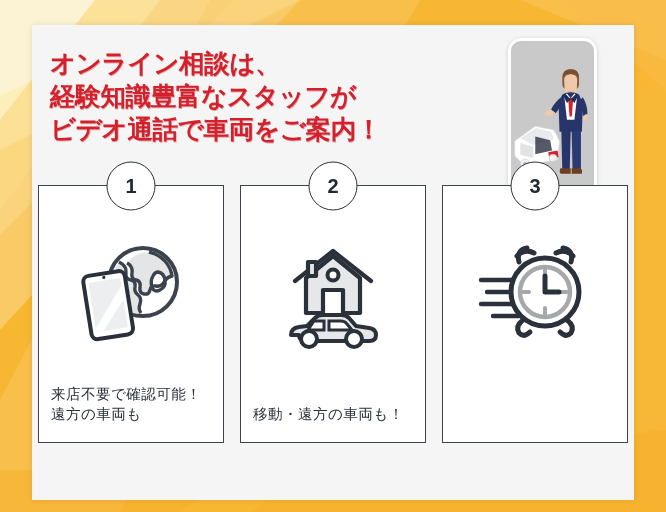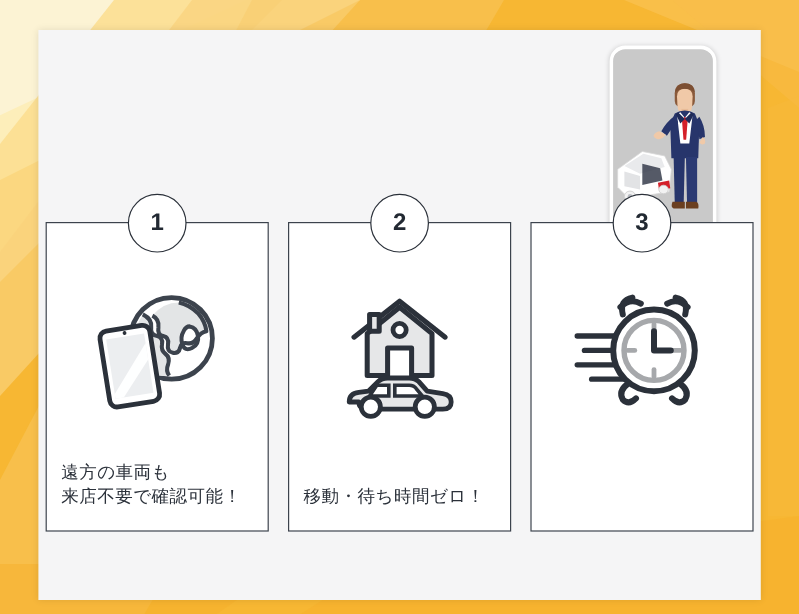--- a/index.html
+++ b/index.html
@@ -106,20 +106,25 @@
   <polygon points="210,0 420,0 120,512 0,512 0,400" fill="#f9c969" opacity=".45"></polygon>
   <polygon points="430,0 666,0 666,60 520,0" fill="#fbc85f" opacity=".5"></polygon>
   <polygon points="560,0 666,0 666,90" fill="#f9bd4c" opacity=".45"></polygon>
   <polygon points="0,470 240,470 180,512 0,512" fill="#f6b02b" opacity=".5"></polygon>
   <polygon points="300,480 666,430 666,512 250,512" fill="#f6b02b" opacity=".45"></polygon>
   <polygon points="640,90 666,80 666,430 640,430" fill="#f8b93f" opacity=".4"></polygon>
 </svg>
 
 <div class="panel">
 
+  <div class="headline">
+    <div>オンライン相談は、</div>
+    <div>経験知識豊富なスタッフが</div>
+    <div>ビデオ通話で車両をご案内！</div>
+  </div>
 
   <div class="phone">
     <svg viewBox="0 0 89 182">
       <rect x="0" y="0" width="89" height="182" fill="#c9c9c9"></rect>
 
       <g>
         <path d="M4 104 L26 88 L46 92 L52 104 L50 124 L14 130 L4 120 Z" fill="#ffffff" stroke="#d8d8d8" stroke-width="0.7"></path>
         <path d="M10 101 L27 90 L43 94 L46 102 L24 108 Z" fill="#e9eaec"></path>
         <path d="M26 99 L42 103 L44 114 L26 118 Z" fill="#2f3646" opacity=".82"></path>
         <path d="M10 106 L24 110 L24 122 L10 119 Z" fill="#e2e3e5"></path>
@@ -178,22 +183,22 @@
 
           <g transform="rotate(-9 34 64)">
             <rect x="12" y="33" width="42" height="64" rx="6" fill="#ffffff" stroke="#2b313a" stroke-width="4"></rect>
             <rect x="17" y="40" width="32" height="50" fill="#eceef0"></rect>
             <path d="M17 86 L49 48 L49 62 L24 90 L17 90 Z" fill="#ffffff" opacity=".95"></path>
             <circle cx="33" cy="37" r="1.6" fill="#2b313a"></circle>
           </g>
         </svg>
       </div>
       <div class="card-text">
+        <div>来店不要で確認可能！</div>
         <div>遠方の車両も</div>
-        <div>来店不要で確認可能！</div>
       </div>
     </div>
 
     <div class="card">
       <div class="badge">2</div>
       <div class="icon-wrap">
         <svg width="112" height="116" viewBox="0 0 112 116">
 
           <g>
             <path d="M29 44 L29 79 L46 79 L46 56 L66 56 L66 79 L83 79 L83 44
@@ -207,21 +212,21 @@
             <path d="M14 101 q0-7 8-8 l8-1 l8-8 q3-3 8-3 l18 0 q5 0 8 3 l7 8 l13 2
                      q7 1 7 7 q0 6-7 6 l-62 0 q-8 0-8-6 Z" fill="#e6e7e8" stroke="#2b313a" stroke-width="4" stroke-linejoin="round"></path>
             <path d="M37 87 l10 0 l0 9 l-16 0 Z" fill="#ffffff" stroke="#2b313a" stroke-width="3"></path>
             <path d="M52 87 l12 0 q4 0 6 3 l5 6 l-23 0 Z" fill="#ffffff" stroke="#2b313a" stroke-width="3"></path>
             <circle cx="32" cy="105" r="8" fill="#ffffff" stroke="#2b313a" stroke-width="4"></circle>
             <circle cx="77" cy="105" r="8" fill="#ffffff" stroke="#2b313a" stroke-width="4"></circle>
           </g>
         </svg>
       </div>
       <div class="card-text">
-        <div>移動・待ち時間ゼロ！</div>
+        <div>移動・遠方の車両も！</div>
       </div>
     </div>
 
     <div class="card">
       <div class="badge">3</div>
       <div class="icon-wrap">
         <svg width="116" height="100" viewBox="0 0 116 100">
 
           <g stroke="#2b313a" stroke-width="4.4" stroke-linecap="round">
             <line x1="4" y1="38" x2="40" y2="38"></line>

